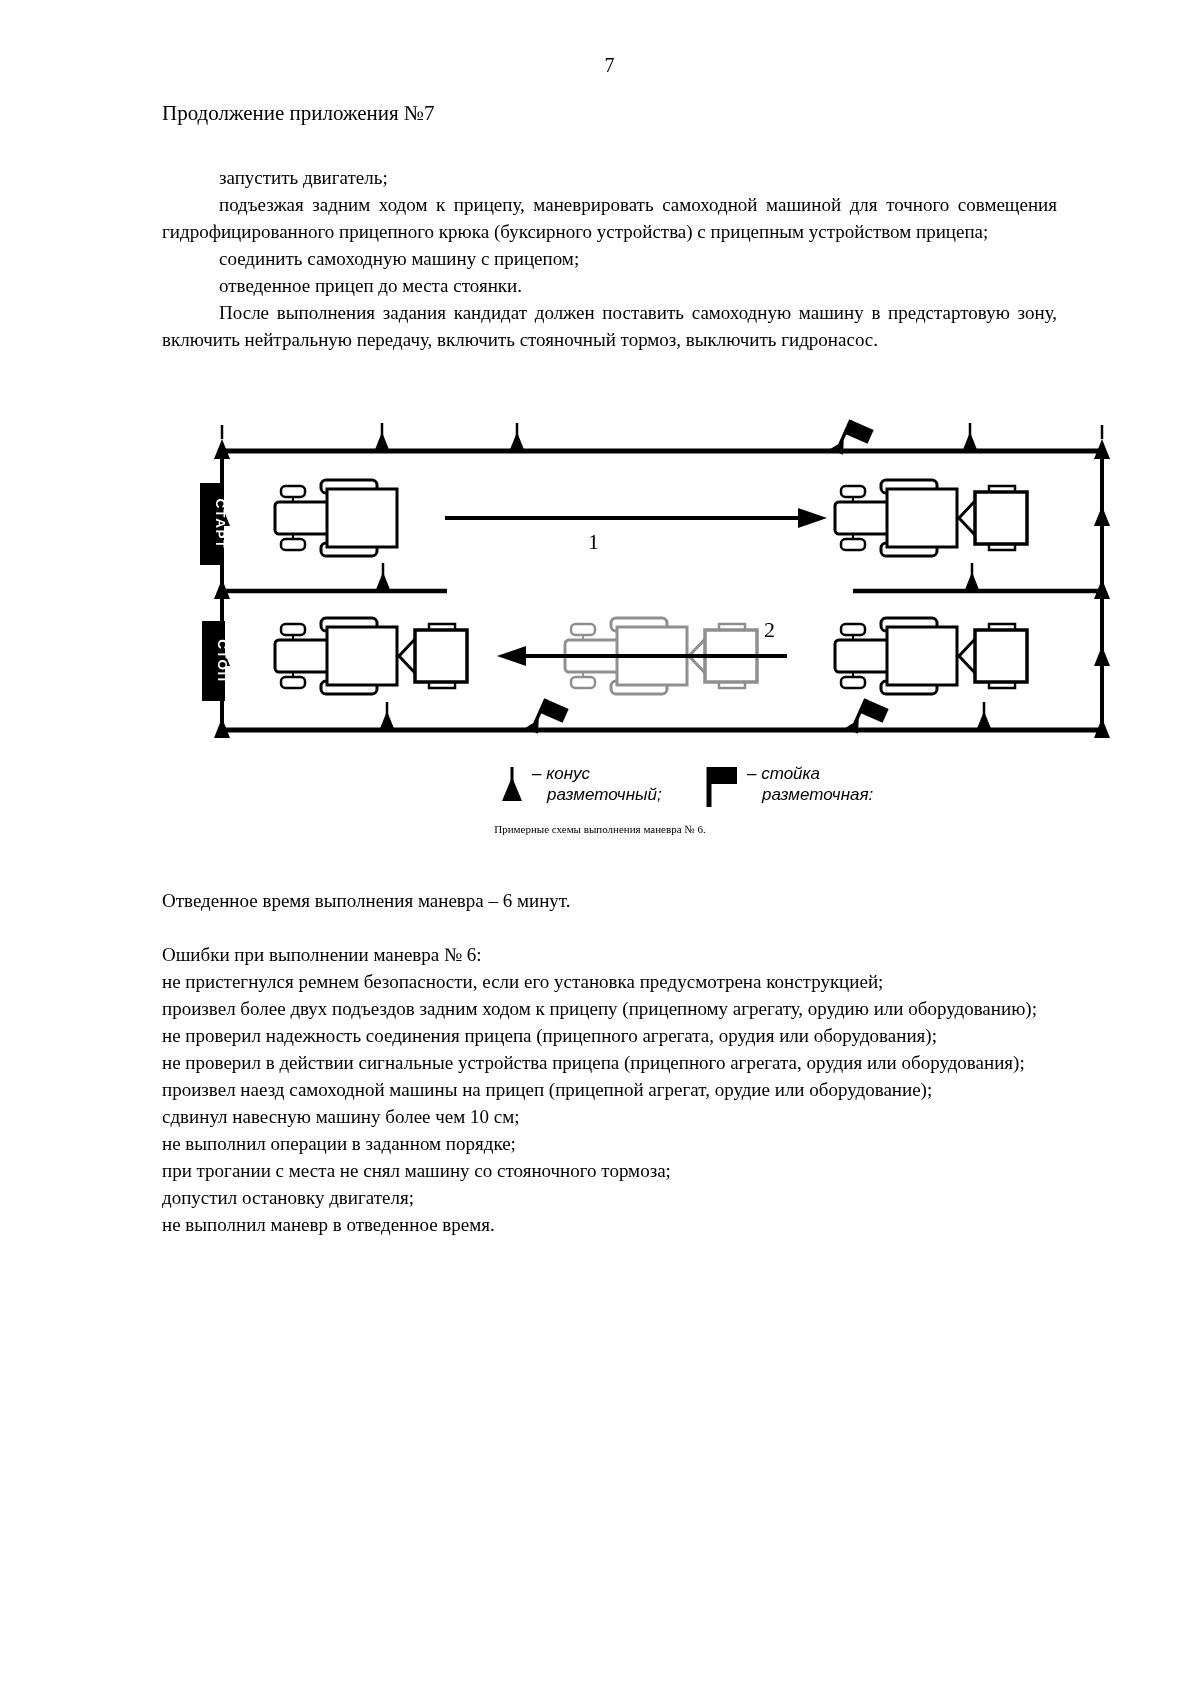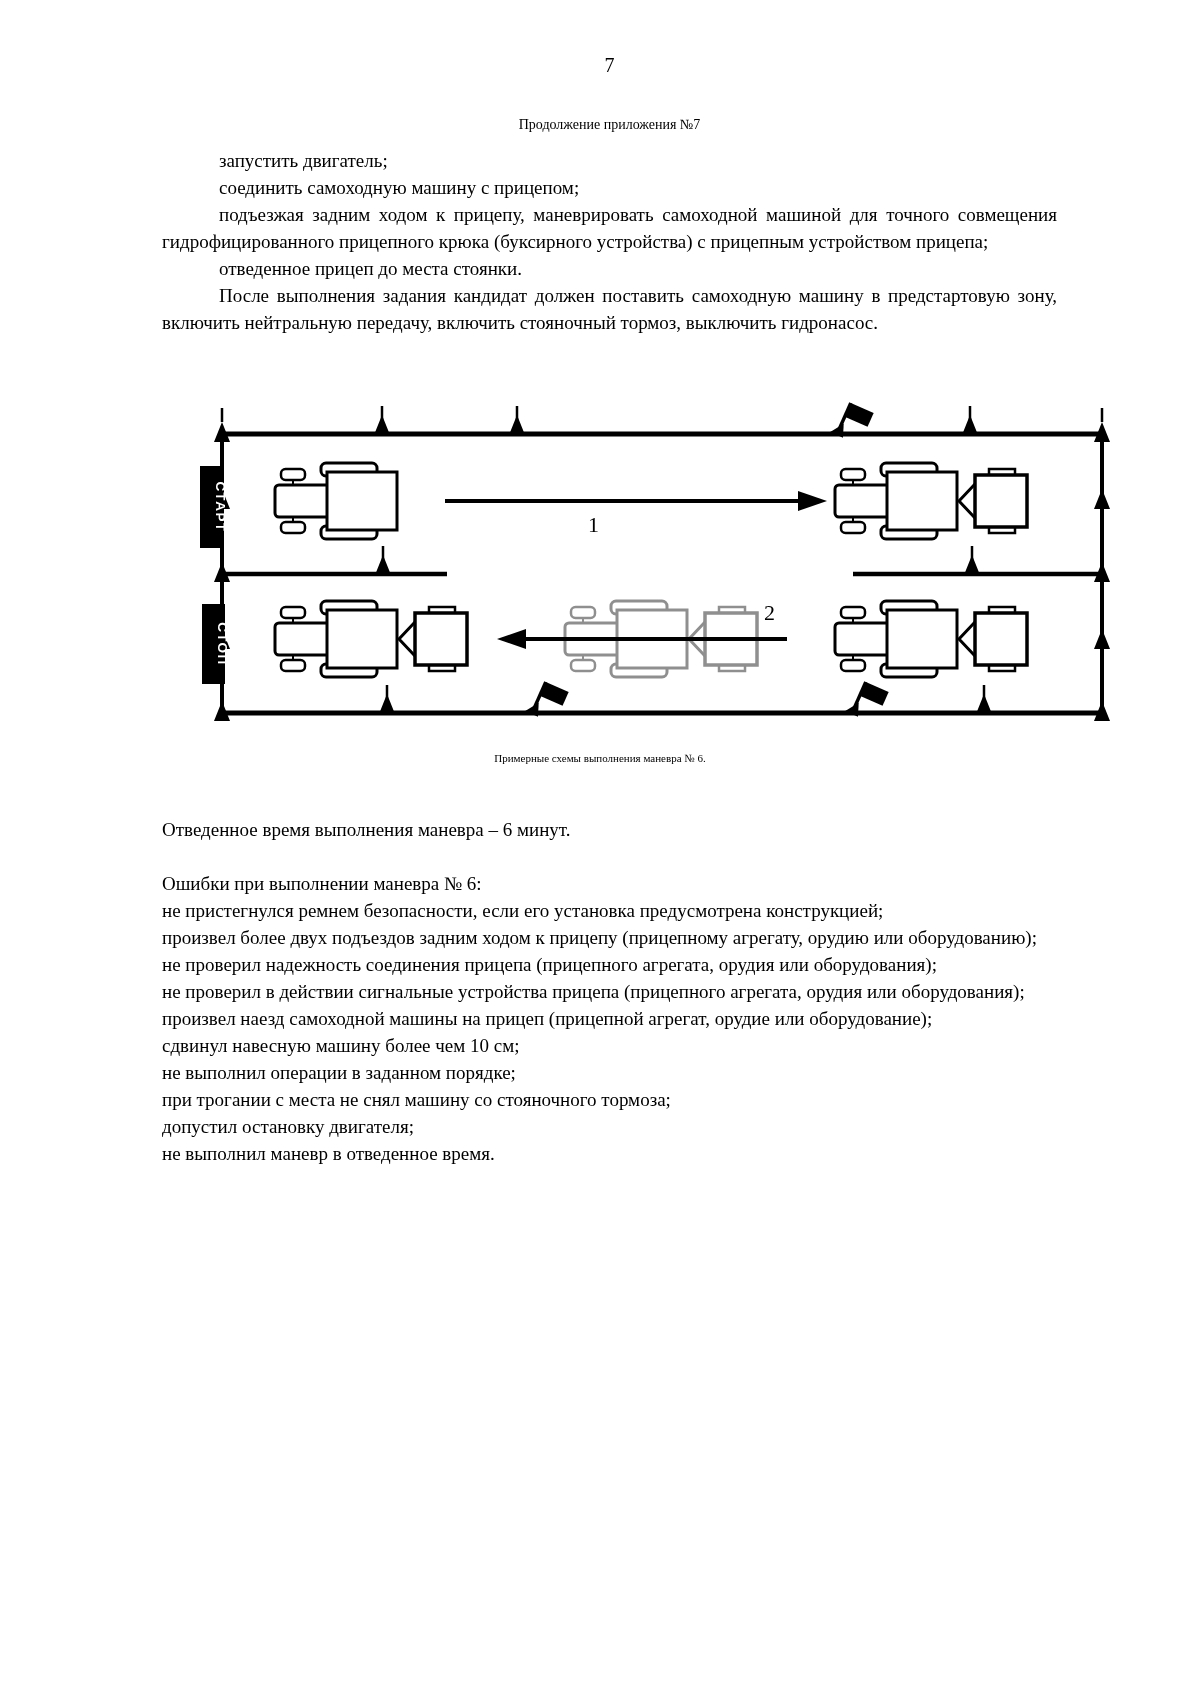--- a/index.html
+++ b/index.html
@@ -1,20 +1,20 @@
 <!DOCTYPE html>
 <html><head>
 <meta charset="utf-8">
 <style>
   html,body{margin:0;padding:0;background:#fff;}
   body{width:1200px;height:1697px;color:#000;font-family:"Liberation Serif",serif;overflow:hidden;}
   .page{box-sizing:border-box;width:1200px;padding:54px 143px 0 162px;}
   .page-number{text-align:center;font-size:20px;}
-  .header-right{text-align:center;font-size:14px;margin-top:40px;}
-  .body-text{margin-top:14px;font-size:19px;line-height:27px;text-align:justify;}
+  .header-right{text-align:left;font-size:21px;margin-top:24px;}
+  .body-text{margin-top:38px;font-size:19px;line-height:27px;text-align:justify;}
   .body-text p{margin:0;}
   p.indent{text-indent:57px;}
   .figure{position:relative;width:1200px;margin-left:-162px;margin-top:20px;}
   .figure svg{display:block;}
   .legend{display:flex;align-items:flex-start;gap:26px;padding-left:500px;margin-top:10px;}
   .legend-item{display:flex;align-items:flex-start;gap:8px;}
   .legend-item svg{flex:0 0 auto;margin-top:2px;}
   .legend-text{font-family:"Liberation Sans",sans-serif;font-style:italic;font-size:17px;line-height:21px;width:132px;padding-left:15px;text-indent:-15px;}
   .figure-caption{text-align:center;font-size:11px;margin-top:16px;}
   .time-note{margin-top:52px;}
@@ -27,22 +27,22 @@
 <body>
 
 <div class="page">
 
   <div class="page-number">7</div>
   <div class="header-right">Продолжение приложения №7</div>
 
   <div class="body-text">
 
   <p class="indent">запустить двигатель;</p>
+      <p class="indent">подъезжая задним ходом к прицепу, маневрировать самоходной машиной для точного совмещения гидрофицированного прицепного крюка (буксирного устройства) с прицепным устройством прицепа;</p>
       <p class="indent">соединить самоходную машину с прицепом;</p>
-      <p class="indent">подъезжая задним ходом к прицепу, маневрировать самоходной машиной для точного совмещения гидрофицированного прицепного крюка (буксирного устройства) с прицепным устройством прицепа;</p>
       <p class="indent">отведенное прицеп до места стоянки.</p>
       <p class="indent">После выполнения задания кандидат должен поставить самоходную машину в предстартовую зону, включить нейтральную передачу, включить стояночный тормоз, выключить гидронасос.</p>
     </div>
 
   <div class="figure">
     <svg width="1200" height="380" viewBox="0 0 1200 380">
       <defs>
         <g id="cone">
           <line x1="0" y1="-28" x2="0" y2="-12" stroke="currentColor" stroke-width="2.5"></line>
           <path d="M-8 1 L8 1 L0 -19 Z" fill="currentColor"></path>
@@ -138,20 +138,36 @@
         <path d="M827 145 L798 135 L798 155 Z" fill="currentColor"></path>
         <text class="arrow-num" x="588" y="176">1</text>
       </g>
       <g color="#000">
         <line x1="787" y1="283" x2="523" y2="283" stroke="currentColor" stroke-width="4"></line>
         <path d="M497 283 L526 273 L526 293 Z" fill="currentColor"></path>
         <text class="arrow-num" x="764" y="264">2</text>
       </g>
     </svg>
 
+    <div class="legend">
+      <div class="legend-item">
+        <svg width="24" height="36" viewBox="-12 -36 24 36">
+          <line x1="0" y1="-34" x2="0" y2="-16" stroke="#000" stroke-width="3"></line>
+          <path d="M-10 0 L10 0 L0 -24 Z" fill="#000"></path>
+        </svg>
+        <div class="legend-text">– конус разметочный;</div>
+      </div>
+      <div class="legend-item">
+        <svg width="34" height="42" viewBox="-4 -42 34 42">
+          <line x1="0" y1="0" x2="0" y2="-40" stroke="#000" stroke-width="5"></line>
+          <rect x="-1" y="-40" width="29" height="17" fill="#000"></rect>
+        </svg>
+        <div class="legend-text">– стойка разметочная:</div>
+      </div>
+    </div>
 
     <div class="figure-caption">Примерные схемы выполнения маневра № 6.</div>
   </div>
 
   <div class="body-text time-note">
     <p>Отведенное время выполнения маневра – 6 минут.</p>
   </div>
 
   <div class="body-text errors-block">
     <p>Ошибки при выполнении маневра № 6:</p>

